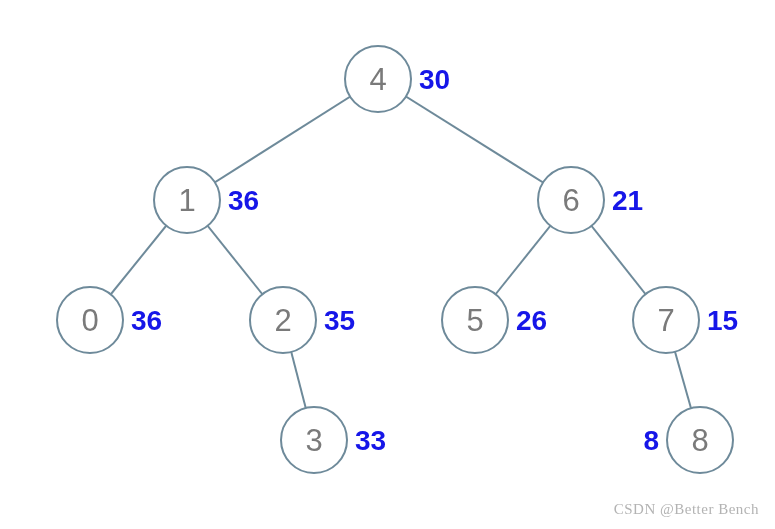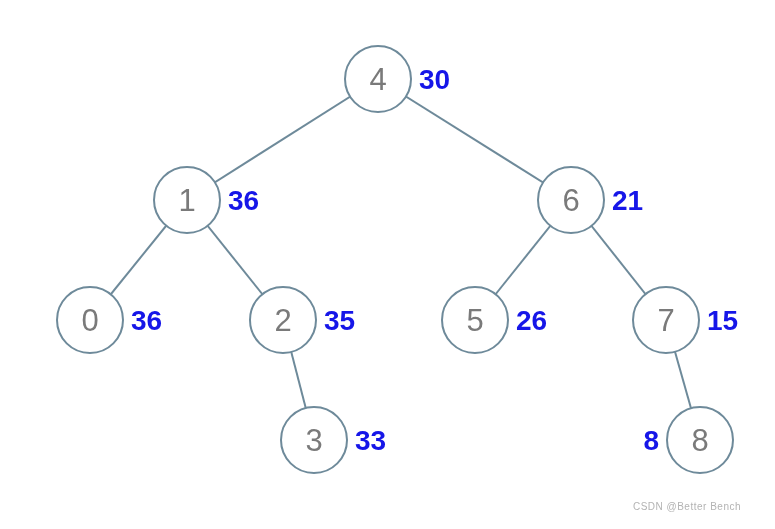--- a/index.html
+++ b/index.html
@@ -21,25 +21,26 @@
   .node-digit {
     font-size: 31px;
     font-weight: 400;
   }
   .node-annotation {
     font-size: 28px;
     font-weight: 700;
   }
   .watermark {
     position: absolute;
-    right: 34px;
+    right: 16px;
     top: 501px;
-    font-size: 10px;
+    font-size: 15px;
     letter-spacing: 0.5px;
     white-space: nowrap;
+    font-family: Liberation Serif, serif;
   }
 </style>
 </head>
 <body>
 
 <div class="stage" style="background: rgb(255, 255, 255);">
   <svg id="tree-svg" width="775" height="529" viewBox="0 0 775 529">
       <line x1="378" y1="79" x2="187" y2="200" stroke="#6e8a9a" stroke-width="2"></line>
       <line x1="378" y1="79" x2="571" y2="200" stroke="#6e8a9a" stroke-width="2"></line>
       <line x1="187" y1="200" x2="90" y2="320" stroke="#6e8a9a" stroke-width="2"></line>

